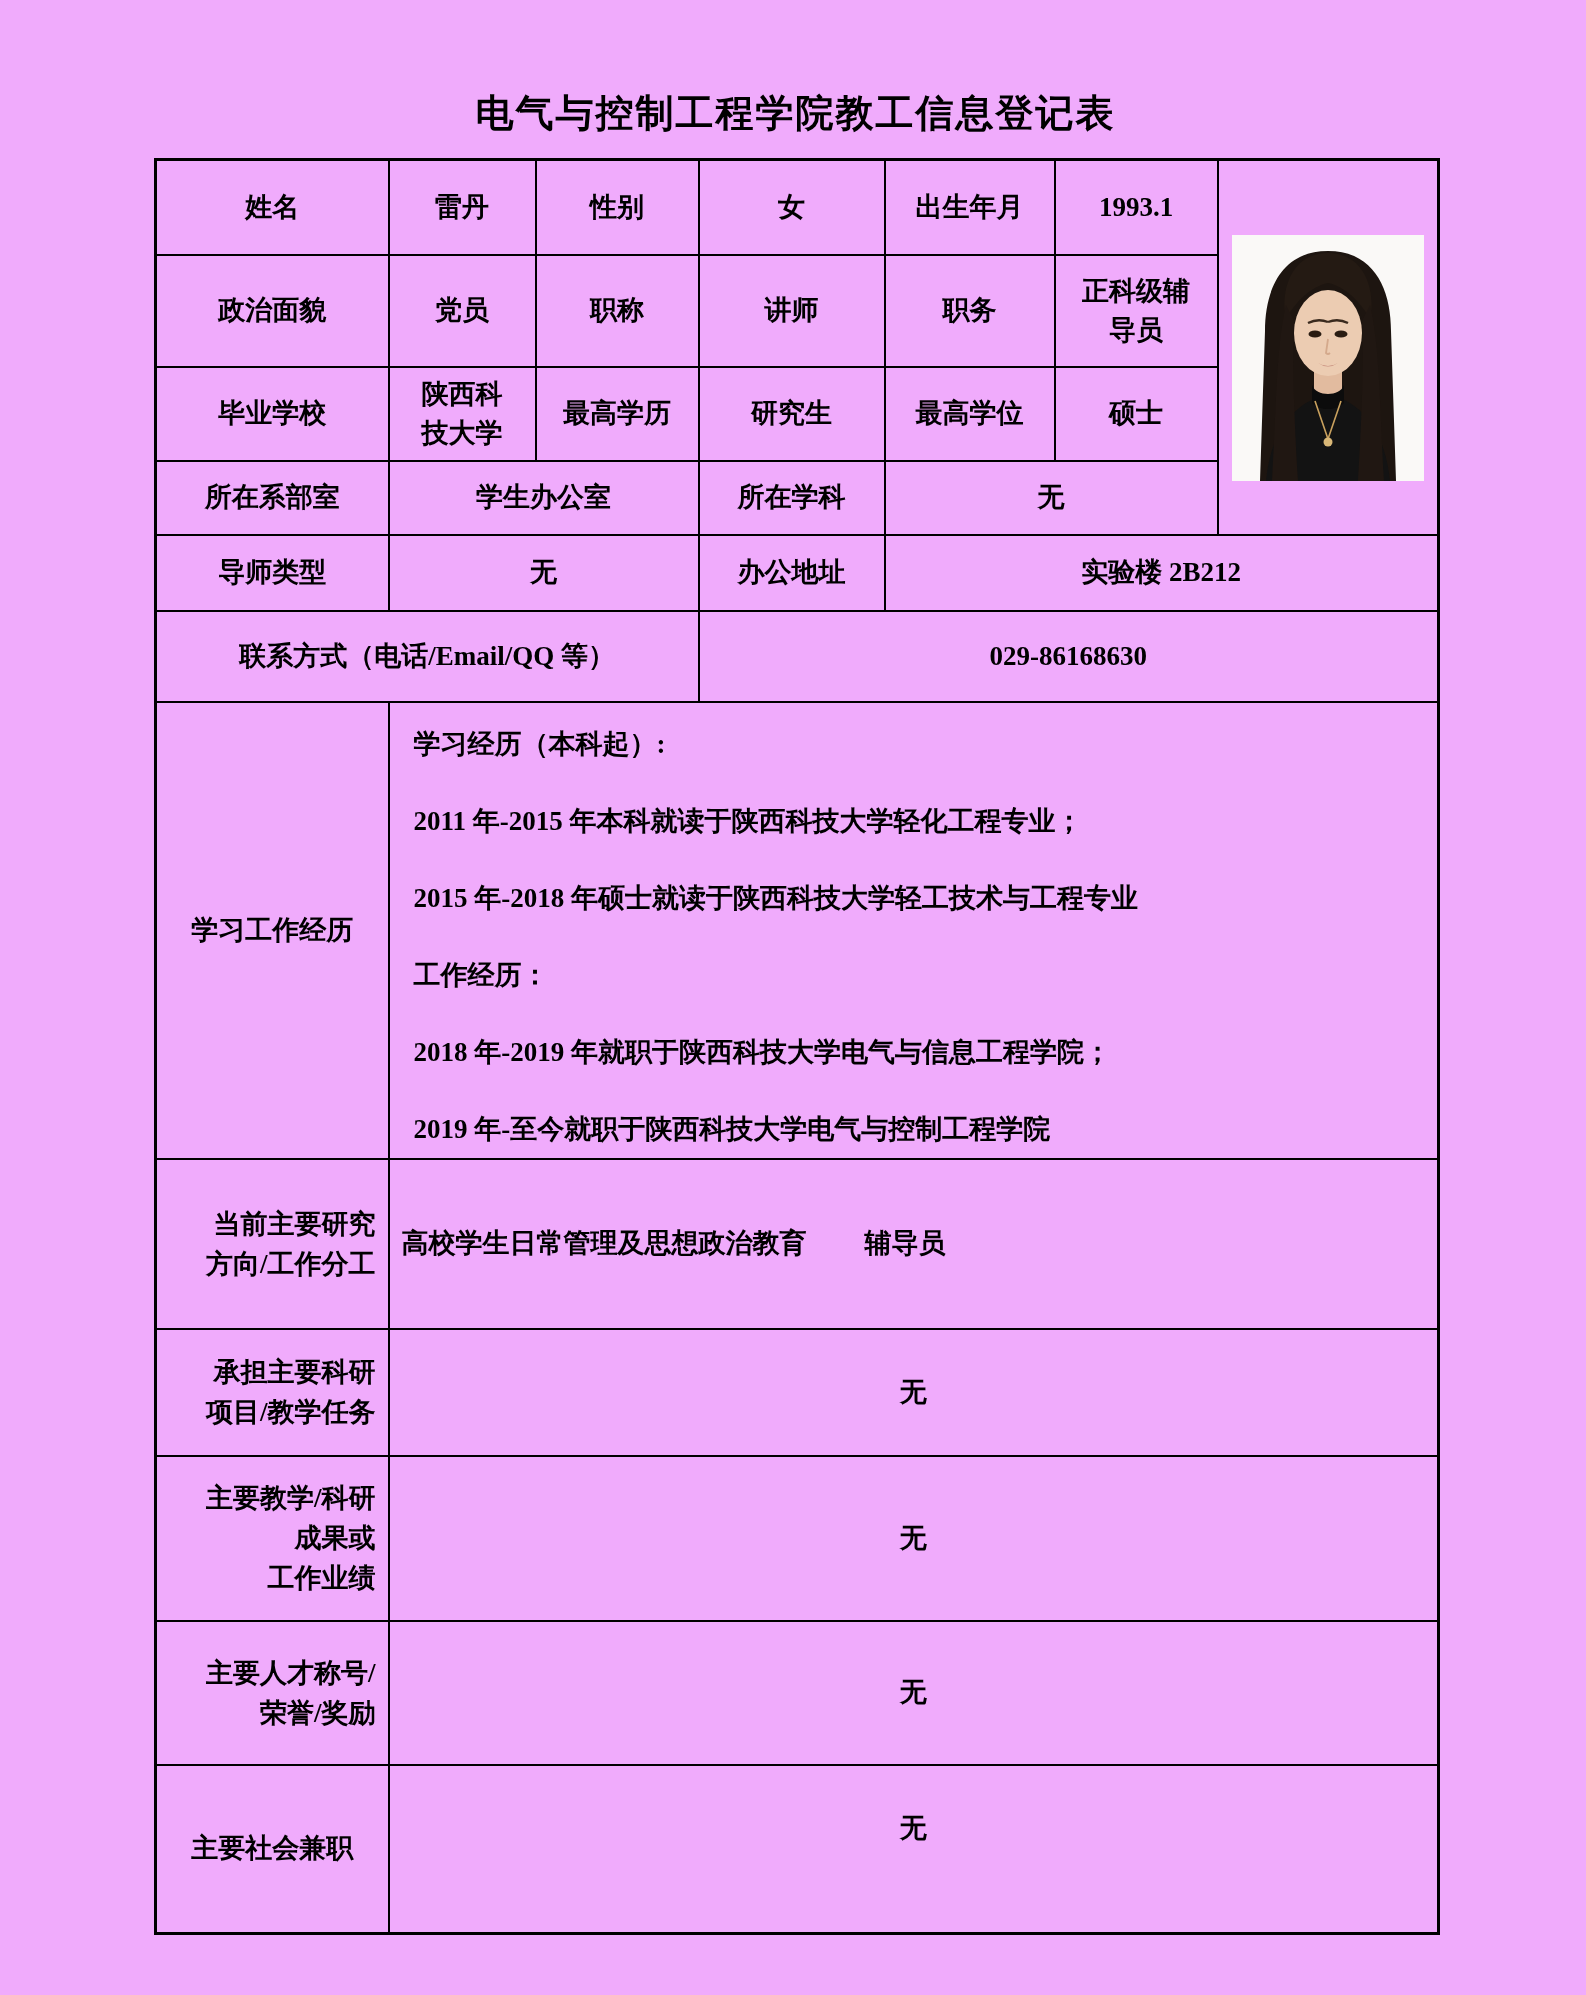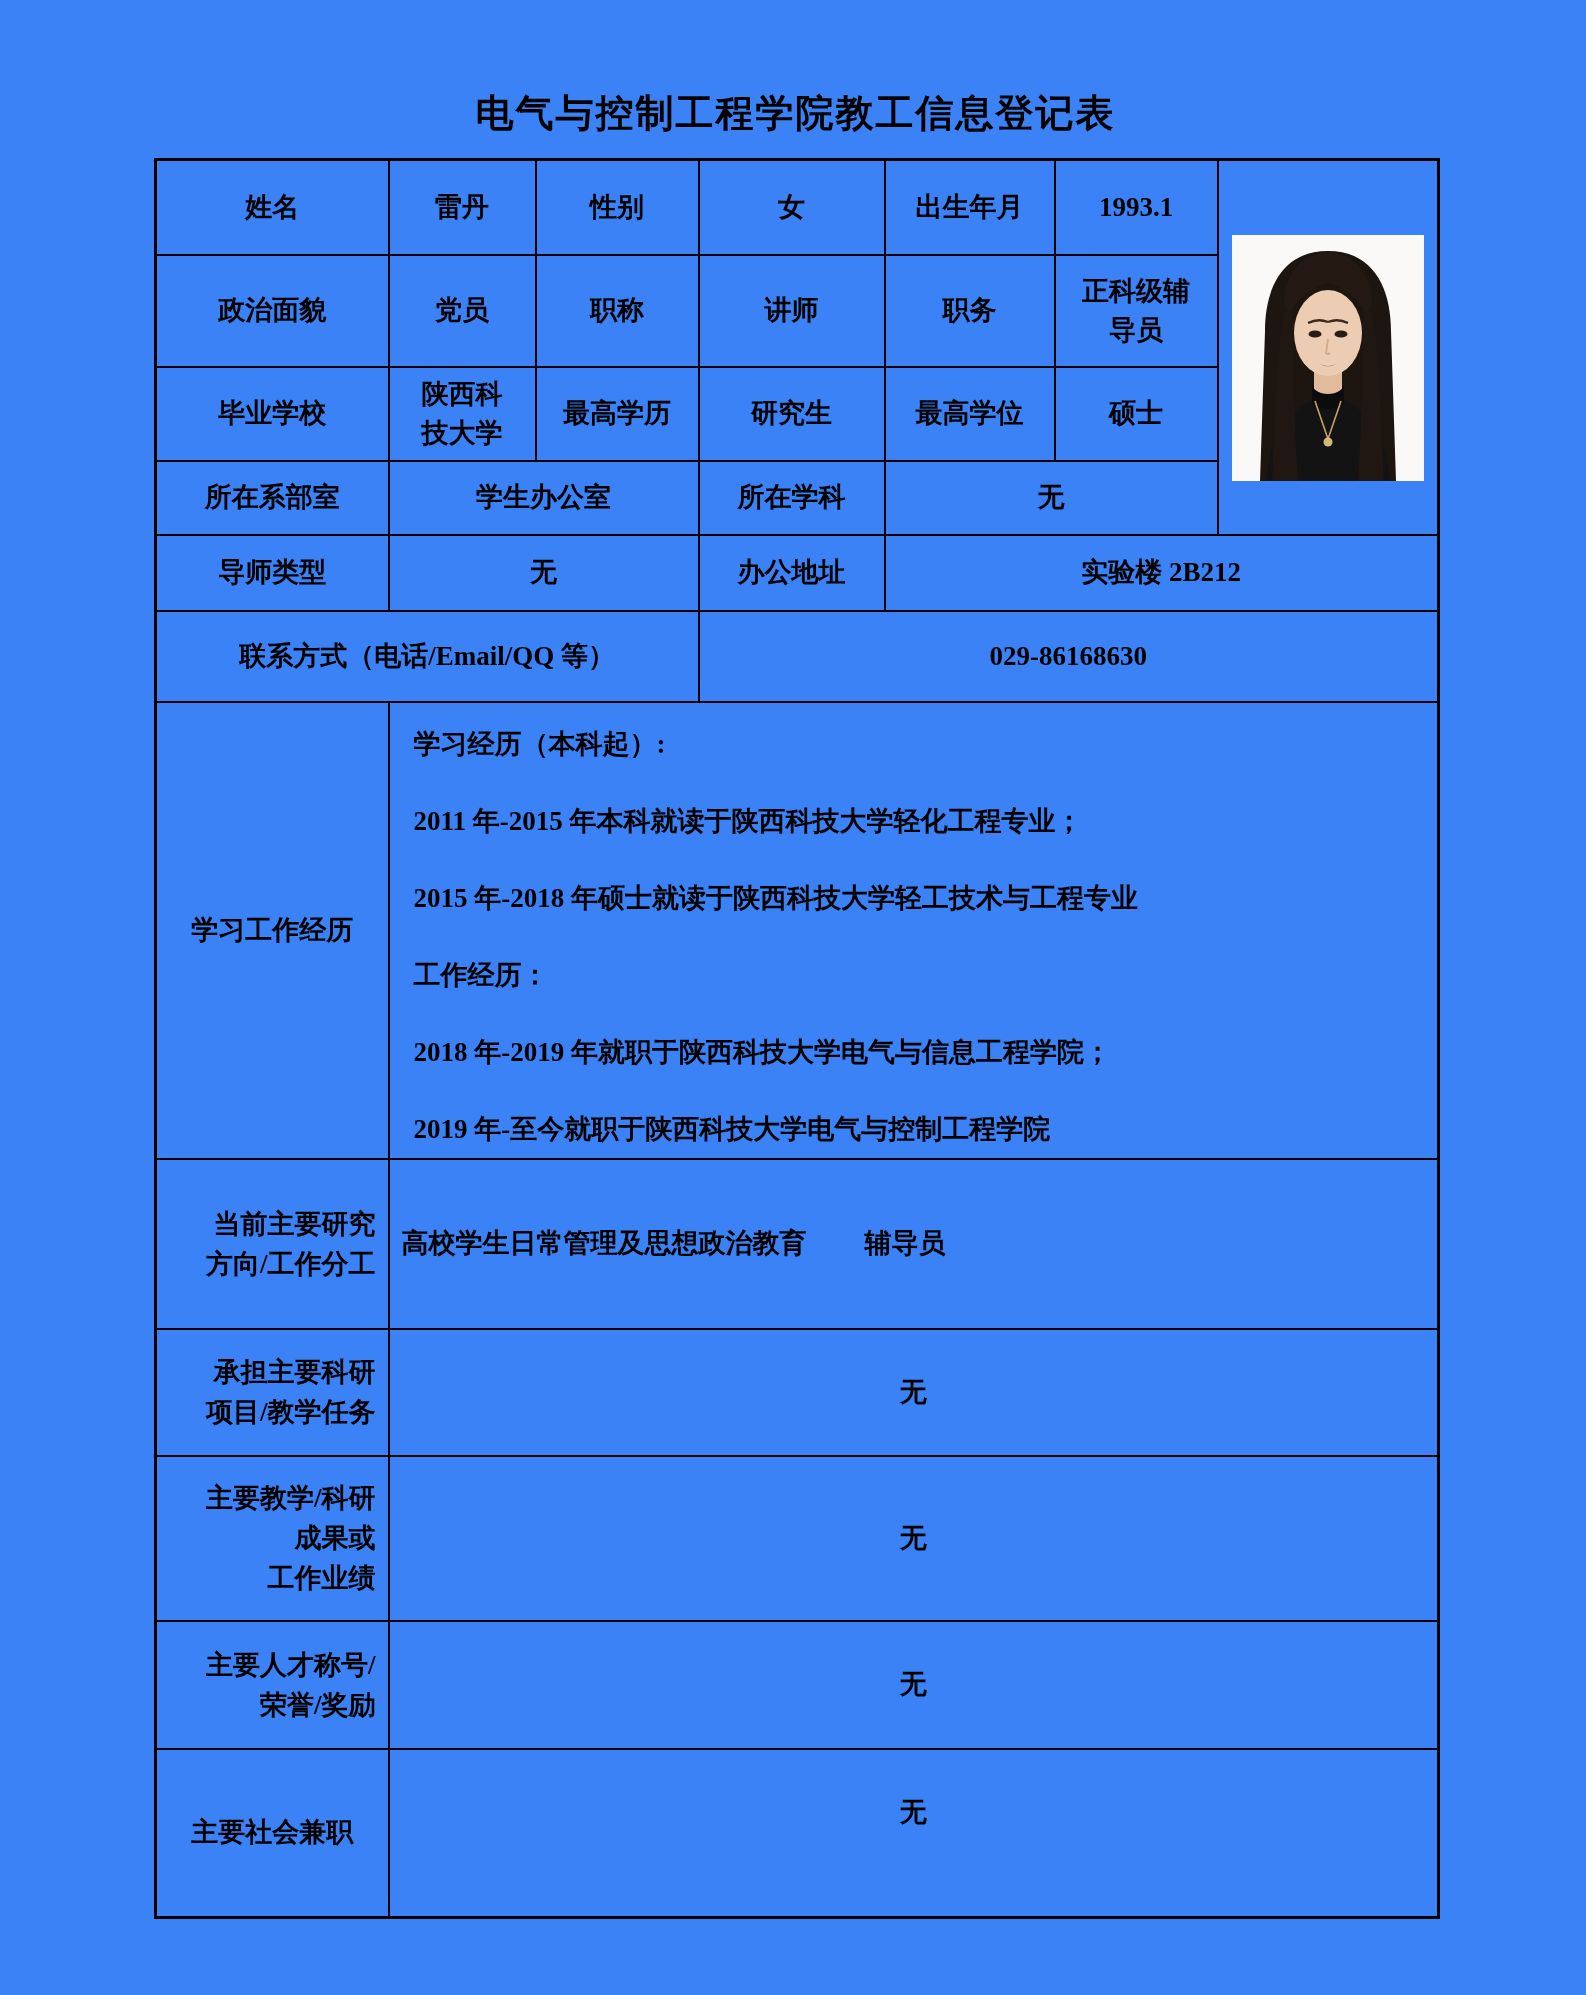--- a/index.html
+++ b/index.html
@@ -1,19 +1,19 @@
 <!DOCTYPE html>
 <html><head>
 <meta charset="utf-8">
 <style>
   html,body{margin:0;padding:0;background:#ffffff;}
   .page{
     position:relative;
     width:1586px;height:1995px;
-    background:#3b82f6;
+    background:#f0abfc;
     font-family:"Liberation Serif","DejaVu Serif",serif;
     color:#000;
   }
   .doc-title{
     position:absolute;top:88px;left:154px;width:1283px;
     text-align:center;font-size:38px;font-weight:bold;letter-spacing:2px;
   }
   table.form{
     position:absolute;top:158px;left:154px;width:1283px;
     border-collapse:collapse;table-layout:fixed;
@@ -23,21 +23,21 @@
     border:2px solid #000;
     text-align:center;vertical-align:middle;
     font-weight:bold;font-size:27px;line-height:1.45;
     padding:0 12px;
     overflow:hidden;
     word-break:break-all;
   }
   tr.r1{height:95px;} tr.r2{height:91px;} tr.r3{height:94px;}
   tr.r4{height:74px;} tr.r5{height:76px;} tr.r6{height:91px;}
   tr.r7{height:457px;} tr.r8{height:170px;} tr.r9{height:127px;}
-  tr.r10{height:165px;} tr.r11{height:128px;font-family:Liberation Serif, serif;} tr.r12{height:169px;}
+  tr.r10{height:165px;} tr.r11{height:144px;font-family:Liberation Serif, serif;} tr.r12{height:169px;}
   td.narrow{padding:0 20px;}   
   td.duty{padding:16px 14px;}     
   td.exp-cell{
     text-align:left;vertical-align:top;
     padding:24px 24px 0 24px;
   }
   .exp-line{margin:0 0 42px 0;line-height:35px;}
   .exp-line:last-child{margin-bottom:0;}
   .value-stack{display:flex;flex-direction:row;align-items:center;gap:58px;}
   .label-stack div{line-height:40px;text-align:right;}

